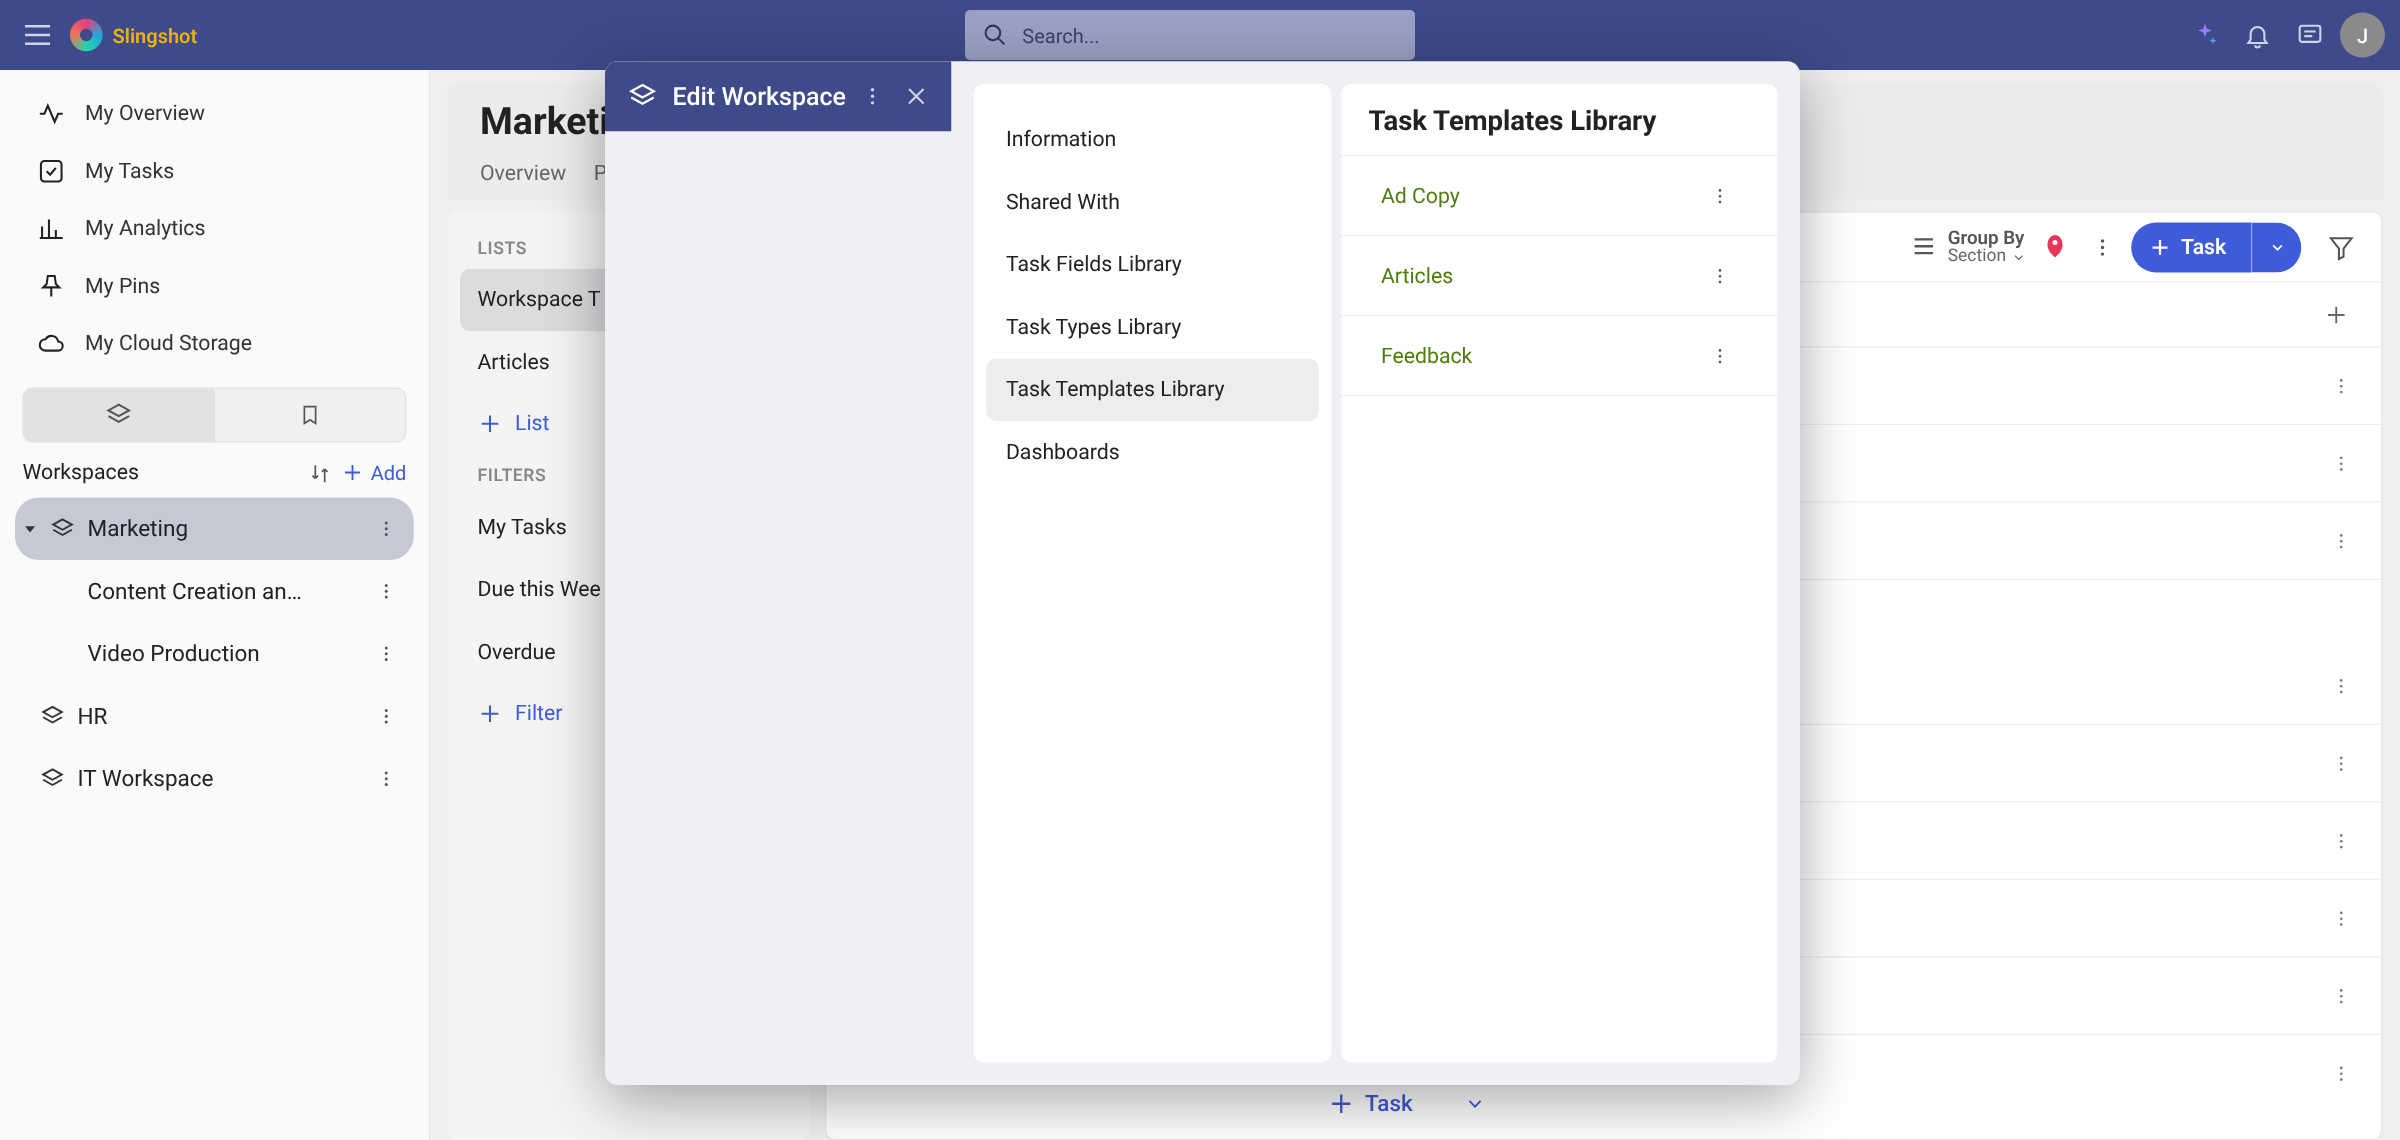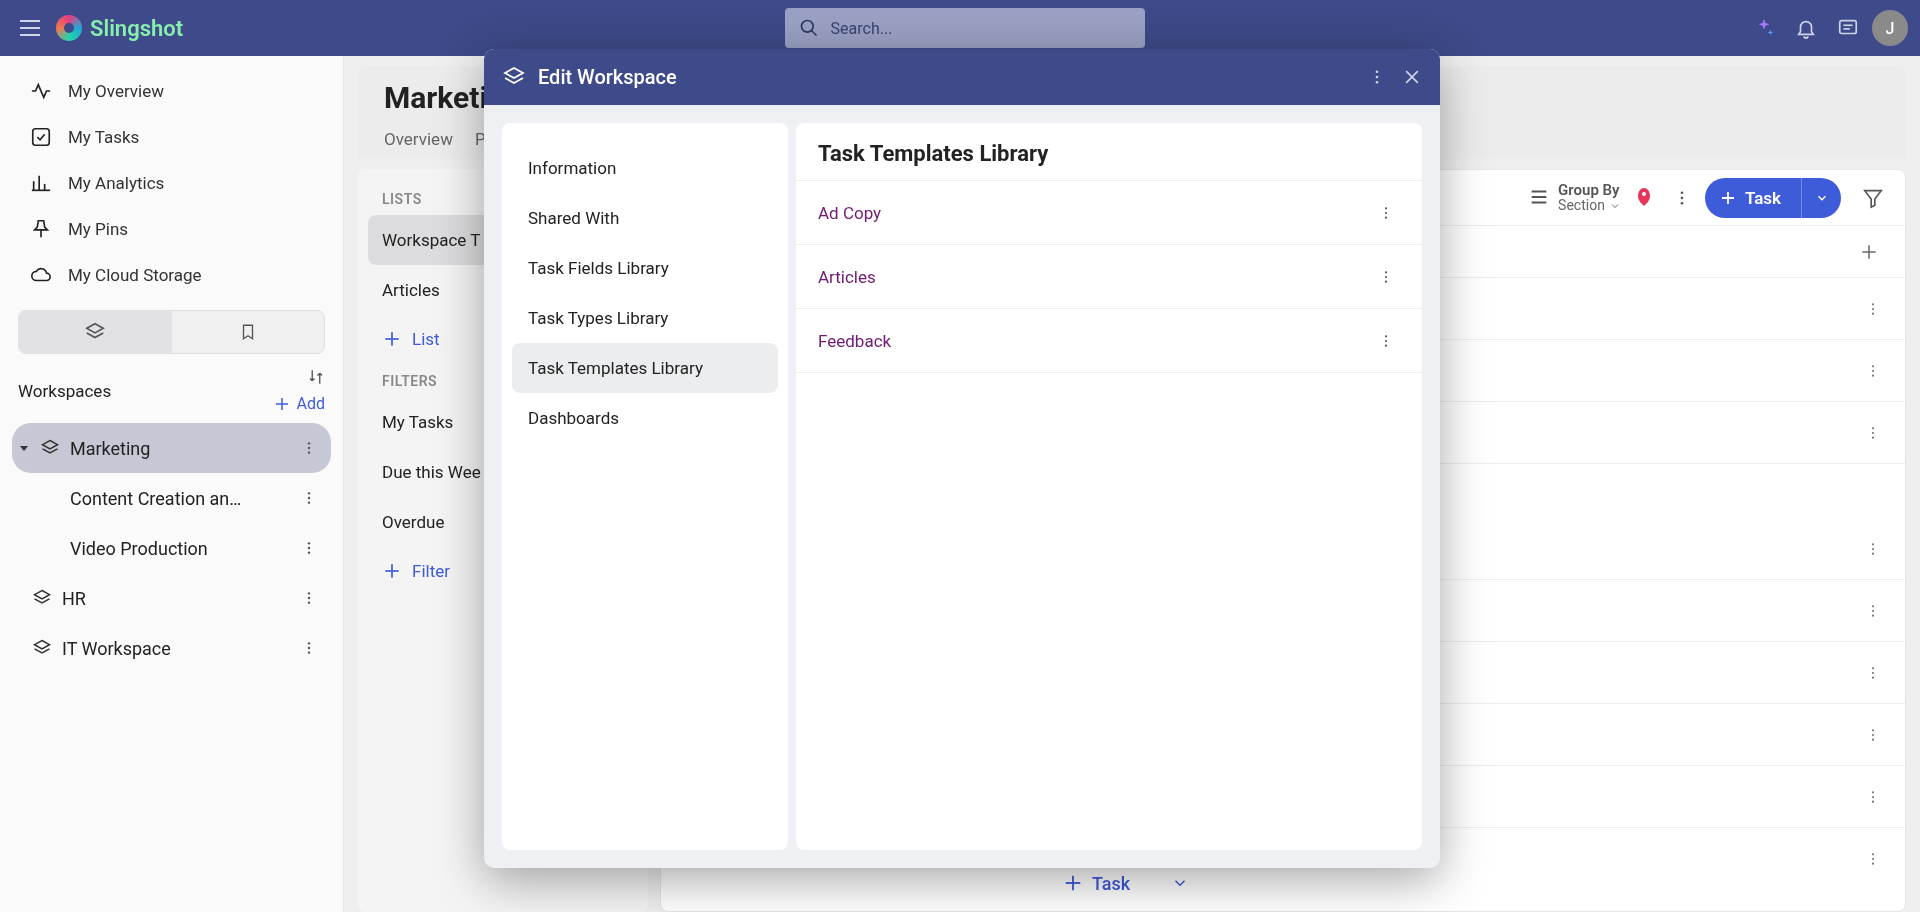--- a/index.html
+++ b/index.html
@@ -4,21 +4,21 @@
 <style>
 * { margin: 0; padding: 0; box-sizing: border-box; font-family: -apple-system, BlinkMacSystemFont, "Segoe UI", Roboto, Arial, sans-serif; }
 body { background: #fafafa; width: 1920px; height: 912px; overflow: hidden; position: relative; transform-origin: top left; }
 
 
 .topbar { height: 56px; background: #3e4a89; display: flex; align-items: center; padding: 0 12px; }
 .hamburger { width: 36px; height: 36px; display:flex; align-items:center; justify-content:center; color:#d0d4e8; margin-right: 8px; cursor:pointer; border-radius:6px; }
 .logo-wrap { display:flex; align-items:center; gap:8px; }
 .logo-mark { width:26px; height:26px; border-radius:50%; background: conic-gradient(#e73c7e, #23a6d5, #23d5ab, #ee7752, #e73c7e); display:flex; align-items:center; justify-content:center; position:relative; }
 .logo-mark::after { content:""; width:10px; height:10px; background:#3e4a89; border-radius:50%; position:absolute; }
-.logo-text { color:#86efac; font-weight:600; font-size:22px; }
+.logo-text { color:#eab308; font-weight:600; font-size:16px; }
 .search-wrap { flex:1; display:flex; justify-content:center; }
 .search-box { width:360px; height:40px; background:#9aa1c4; border-radius:4px; display:flex; align-items:center; padding:0 14px; gap:12px; color:#2e3660; }
 .search-box svg { flex-shrink:0; }
 .search-input { border:none; background:transparent; font-size:16px; color:#2e3660; outline:none; flex:1; }
 .search-input::placeholder { color:#3a4270; }
 .topbar-right { display:flex; align-items:center; gap:6px; }
 .topbar-icon { width:36px; height:36px; display:flex; align-items:center; justify-content:center; color:#d0d4e8; border-radius:6px; cursor:pointer; }
 .avatar { width:36px; height:36px; border-radius:50%; background:#8a8a8a; color:#fff; display:flex; align-items:center; justify-content:center; font-size:16px; font-weight:500; }
 
 
@@ -27,21 +27,21 @@
 
 .sidebar { width:344px; background:#fafafa; border-right:1px solid #e8e8e8; display:flex; flex-direction:column; padding-top:12px; }
 .nav-item { display:flex; align-items:center; gap:16px; padding:12px 24px 12px 30px; color:#333; font-size:17px; cursor:pointer; border-radius:0; }
 .nav-item svg { color:#222; flex-shrink:0; }
 .sidebar-tabs { margin:12px 18px 0 18px; display:flex; background:#f0f0f0; border-radius:8px; border:1px solid #e0e0e0; overflow:hidden; }
 .sidebar-tab { flex:1; height:42px; display:flex; align-items:center; justify-content:center; color:#555; cursor:pointer; }
 .sidebar-tab.active { background:#e2e2e4; }
 .ws-header { display:flex; align-items:center; justify-content:space-between; padding:14px 18px 8px 18px; }
 .ws-header-left { display:flex; align-items:center; gap:10px; }
 .ws-title { font-size:17px; color:#222; }
-.ws-header-icons { display:flex; align-items:flex-end; gap:8px; color:#555;flex-direction:column; }
+.ws-header-icons { display:flex; align-items:flex-end; gap:8px; color:#555; }
 .add-link { color:#3e5bd9; font-size:16px; display:flex; align-items:center; gap:6px; cursor:pointer; }
 .ws-tree { padding:2px 12px 0 12px; }
 .ws-row { display:flex; align-items:center; justify-content:space-between; height:50px; padding:0 8px 0 6px; border-radius:19px; cursor:pointer; }
 .ws-row-left { display:flex; align-items:center; gap:10px; min-width:0; }
 .ws-row-left svg { flex-shrink:0; color:#333; }
 .ws-name { font-size:18px; color:#222; white-space:nowrap; overflow:hidden; text-overflow:ellipsis; }
 .ws-row.active { background:#c6c8d6; }
 .ws-child { padding-left:58px; }
 .dots-btn { width:28px; height:28px; display:flex; align-items:center; justify-content:center; color:#555; cursor:pointer; border-radius:4px; }
 
@@ -78,31 +78,31 @@
 .plus-cell { width:36px; height:36px; display:flex; align-items:center; justify-content:center; color:#666; cursor:pointer; }
 .task-row .dots-btn { color:#777; }
 
 
 .footer-add { position:absolute; left:700px; bottom:8px; display:flex; align-items:center; gap:14px; }
 .footer-add-btn { display:flex; align-items:center; gap:8px; color:#3e5bd9; font-size:18px; font-weight:500; cursor:pointer; padding:10px 18px; border-radius:20px; }
 .footer-chevron { width:36px; height:36px; display:flex; align-items:center; justify-content:center; color:#3e5bd9; cursor:pointer; }
 
 
 .overlay { position:absolute; inset:0; background:transparent; pointer-events:none; }
-.dialog { position:absolute; left:484px; top:49px; width:956px; height:819px; background:#eef0f4; border-radius:10px; box-shadow:0 12px 48px rgba(0,0,0,0.35); pointer-events:auto; overflow:hidden; display:flex; flex-direction:column; }
+.dialog { position:absolute; left:484px; top:49px; width:956px; height:819px; background:#eef0f4; border-radius:10px; box-shadow:0 12px 48px rgba(0,0,0,0.35); pointer-events:auto; overflow:hidden; display:flex; flex-direction:row; }
 .dialog-header { height:56px; background:#3e4a89; color:#fff; display:flex; align-items:center; padding:0 18px; gap:12px; }
 .dialog-title { font-size:20px; font-weight:500; flex:1; }
 .dialog-header-icons { display:flex; align-items:center; gap:16px; color:#d0d4e8; }
 .dialog-body { flex:1; display:flex; gap:8px; padding:18px; }
 .dialog-nav { width:286px; background:#fff; border-radius:8px; padding:20px 10px; }
 .dnav-item { height:50px; display:flex; align-items:center; padding:0 16px; font-size:17px; color:#222; border-radius:8px; cursor:pointer; }
 .dnav-item.active { background:#ecedef; }
 .dialog-content { flex:1; background:#fff; border-radius:8px; display:flex; flex-direction:column; overflow:hidden; }
 .dcontent-title { font-size:22px; font-weight:700; color:#222; padding:18px 22px 14px 22px; border-bottom:1px solid #eee; }
-.template-row { height:64px; border-bottom:1px solid #eee; display:flex; align-items:center; justify-content:space-between; padding:0 22px; font-size:17px; color:#701a75; cursor:pointer; }
+.template-row { height:64px; border-bottom:1px solid #eee; display:flex; align-items:center; justify-content:space-between; padding:0 32px; font-size:17px; color:#4d7c0f; cursor:pointer; }
 
 svg { display:block; }
 </style>
 </head>
 <body>
 
 <div class="topbar">
   <div class="hamburger">
     <svg width="22" height="18" viewBox="0 0 22 18" fill="none" stroke="currentColor" stroke-width="2">
         <line x1="1" y1="2" x2="21" y2="2"></line>

